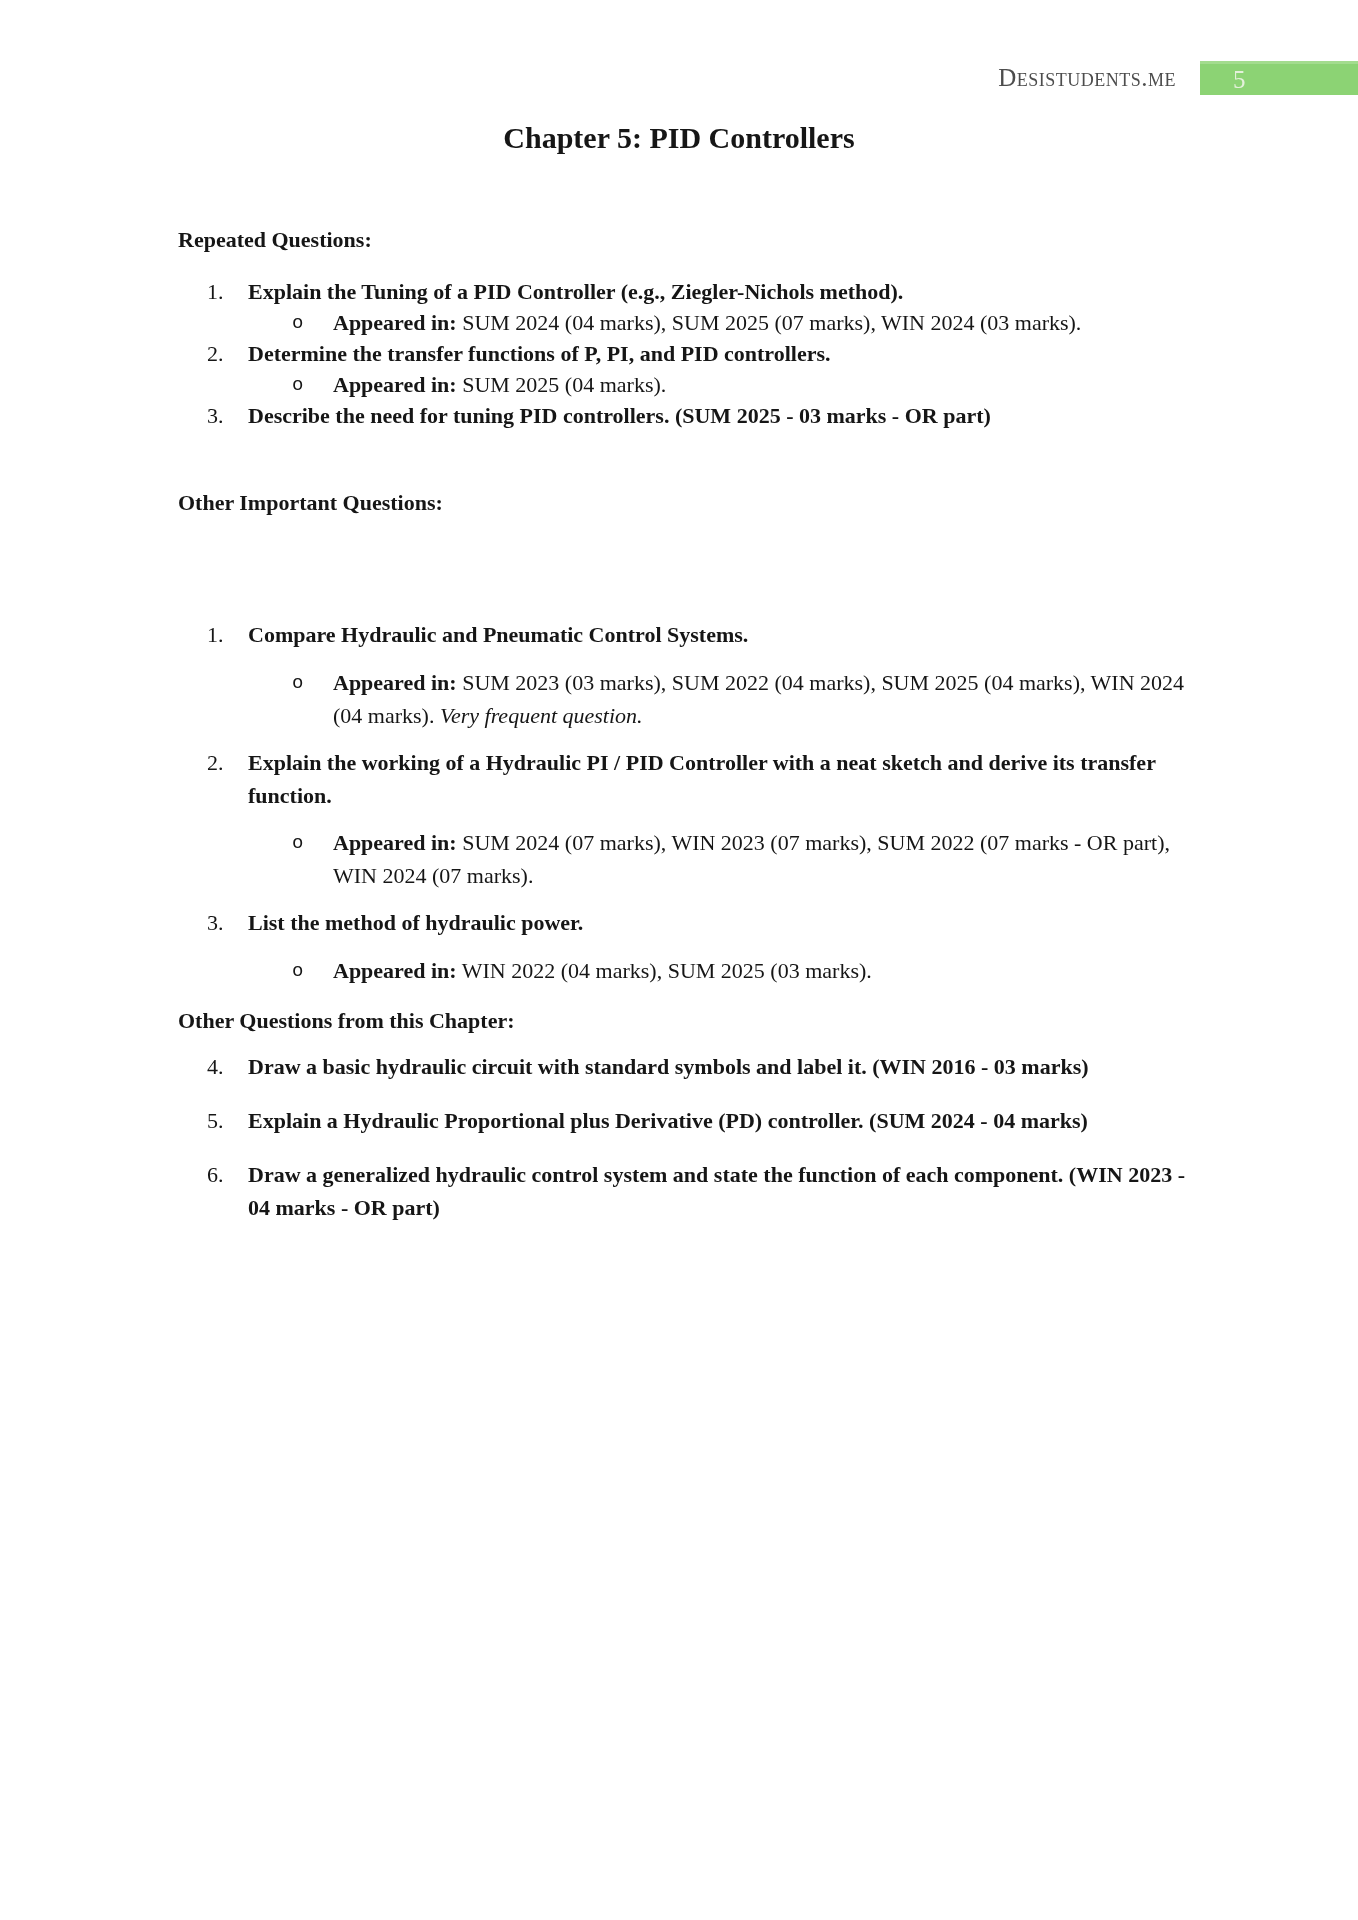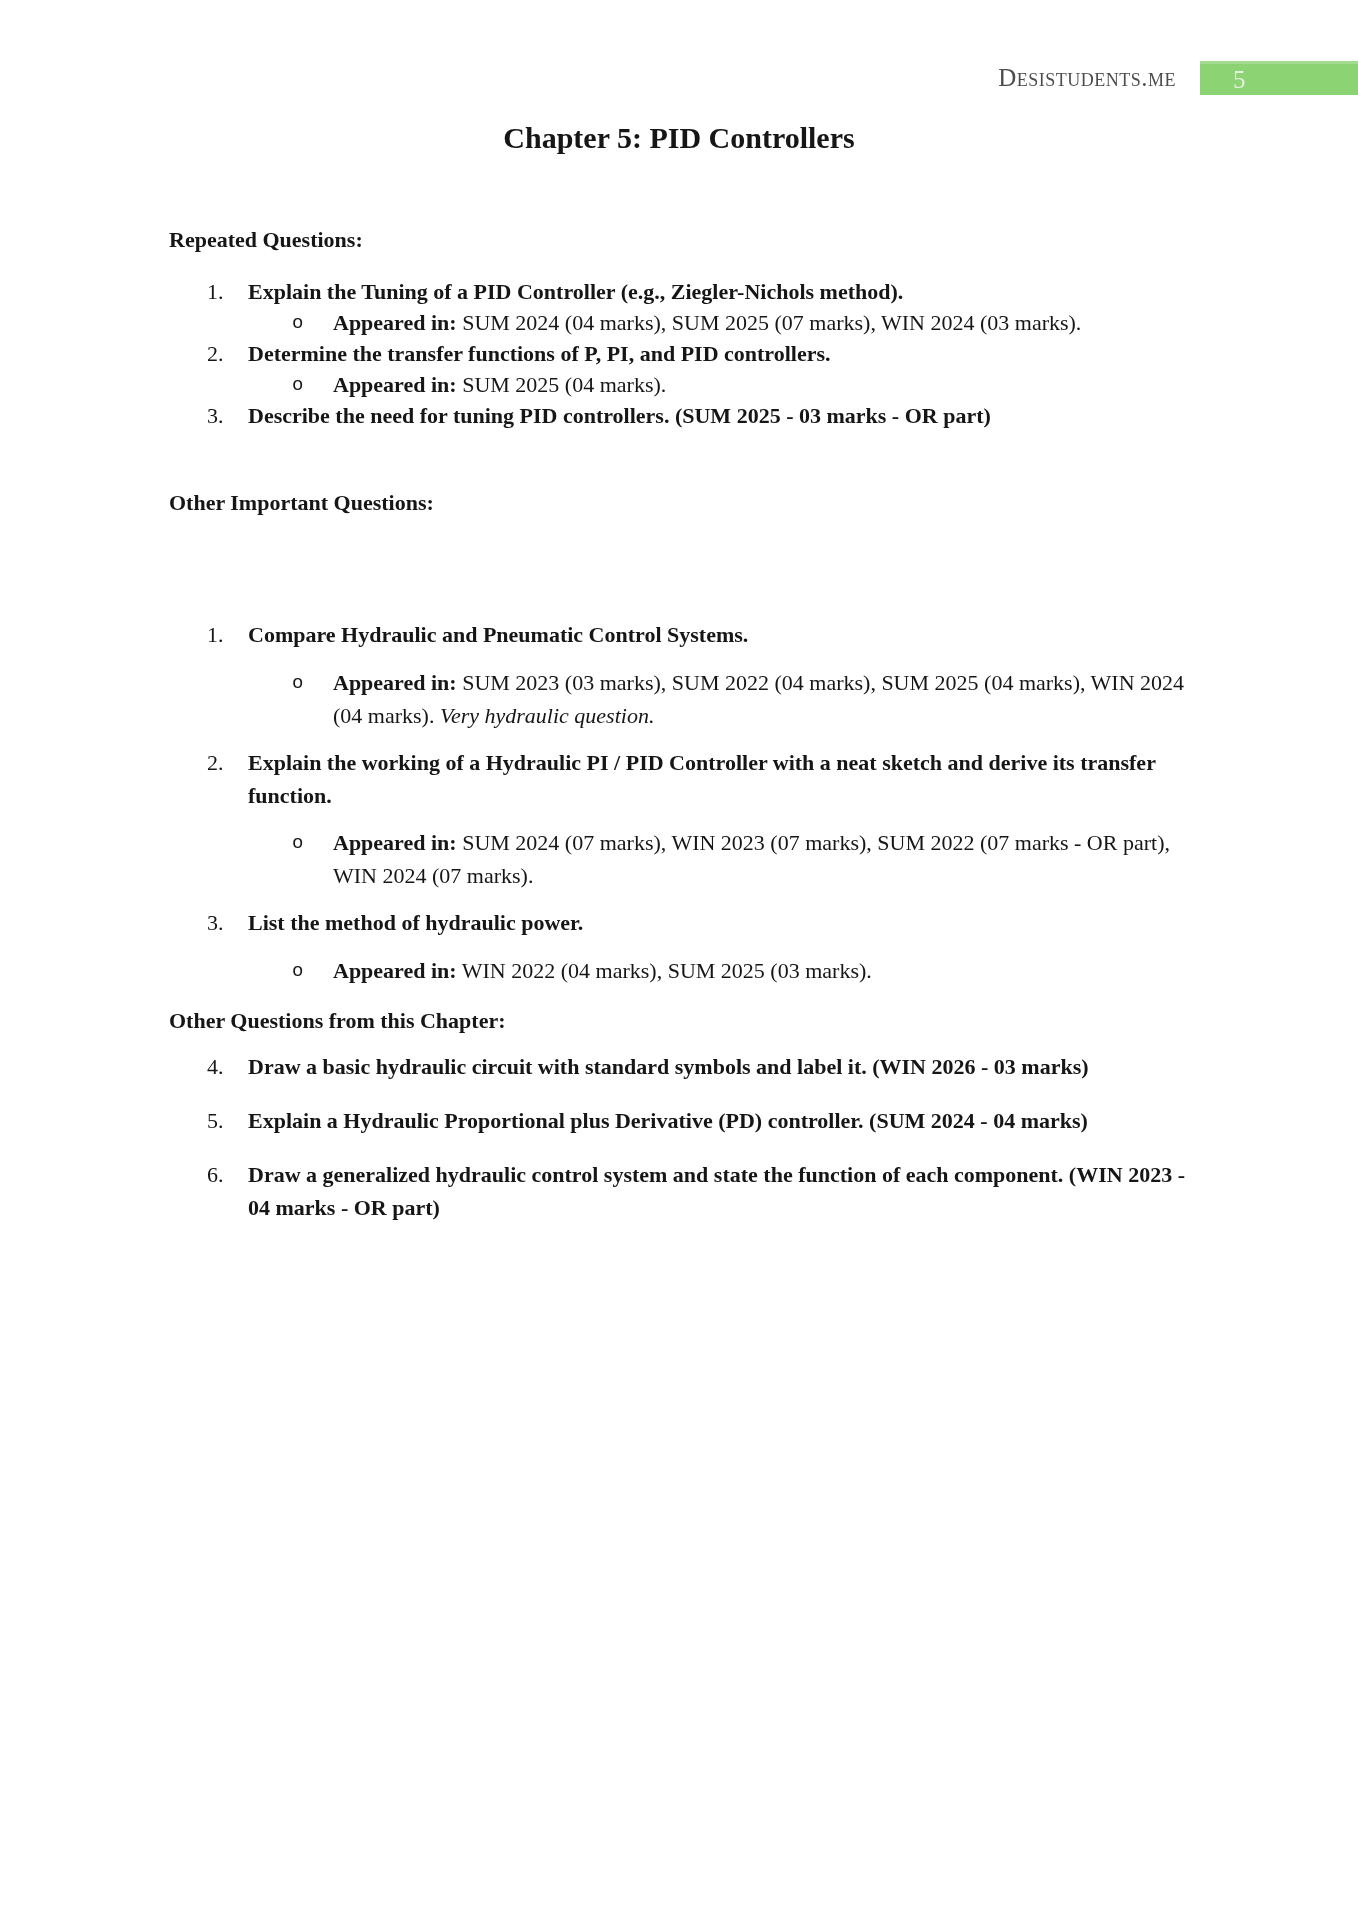--- a/index.html
+++ b/index.html
@@ -57,21 +57,21 @@
     font-size: 30px;
     font-weight: bold;
     line-height: 36px;
     text-align: center;
   }
 
   .section-heading {
     font-size: 22px;
     font-weight: bold;
     line-height: 30px;
-    margin: 4px;
+    margin: 13px;
   }
   .h-repeated { margin-top: 69px; }
   .h-other    { margin-top: 57px; }
   .h-chapter  { margin-top: 19px; }
 
   .qlist { margin: 0; padding: 0; }
   .list-tight { margin-top: 21px; }
 
   .qitem {
     position: relative;
@@ -147,41 +147,41 @@
       </div>
     </div>
 
     <h2 class="section-heading h-other">Other Important Questions:</h2>
 
     <div class="qlist">
       <div class="qitem sp mt100">
         <span class="qnum">1.</span><span class="qtext">Compare Hydraulic and Pneumatic Control Systems.</span>
       </div>
       <div class="bullet sp mt15">
-        <span class="bullet-marker">o</span><span class="blabel">Appeared in:</span><span> SUM 2023 (03 marks), SUM 2022 (04 marks), SUM 2025 (04 marks), WIN 2024 (04 marks). </span><span class="bitalic">Very hydraulic question.</span>
+        <span class="bullet-marker">o</span><span class="blabel">Appeared in:</span><span> SUM 2023 (03 marks), SUM 2022 (04 marks), SUM 2025 (04 marks), WIN 2024 (04 marks). </span><span class="bitalic">Very frequent question.</span>
       </div>
       <div class="qitem sp mt14">
         <span class="qnum">2.</span><span class="qtext">Explain the working of a Hydraulic PI / PID Controller with a neat sketch and derive its transfer function.</span>
       </div>
       <div class="bullet sp mt14">
         <span class="bullet-marker">o</span><span class="blabel">Appeared in:</span><span> SUM 2024 (07 marks), WIN 2023 (07 marks), SUM 2022 (07 marks - OR part), WIN 2024 (07 marks).</span>
       </div>
       <div class="qitem sp mt14">
         <span class="qnum">3.</span><span class="qtext">List the method of hydraulic power.</span>
       </div>
       <div class="bullet sp mt15">
         <span class="bullet-marker">o</span><span class="blabel">Appeared in:</span><span> WIN 2022 (04 marks), SUM 2025 (03 marks).</span>
       </div>
     </div>
 
     <h2 class="section-heading h-chapter">Other Questions from this Chapter:</h2>
 
     <div class="qlist">
       <div class="qitem sp mt14">
-        <span class="qnum">4.</span><span class="qtext">Draw a basic hydraulic circuit with standard symbols and label it.</span><span class="qnote"> (WIN 2026 - 03 marks)</span>
+        <span class="qnum">4.</span><span class="qtext">Draw a basic hydraulic circuit with standard symbols and label it.</span><span class="qnote"> (WIN 2016 - 03 marks)</span>
       </div>
       <div class="qitem sp mt21">
         <span class="qnum">5.</span><span class="qtext">Explain a Hydraulic Proportional plus Derivative (PD) controller.</span><span class="qnote"> (SUM 2024 - 04 marks)</span>
       </div>
       <div class="qitem sp mt21">
         <span class="qnum">6.</span><span class="qtext">Draw a generalized hydraulic control system and state the function of each component.</span><span class="qnote"> (WIN 2023 - 04 marks - OR part)</span>
       </div>
     </div>
 
   </div>

